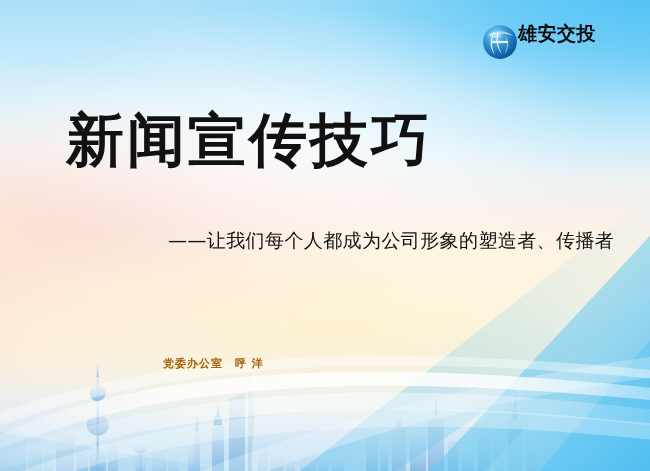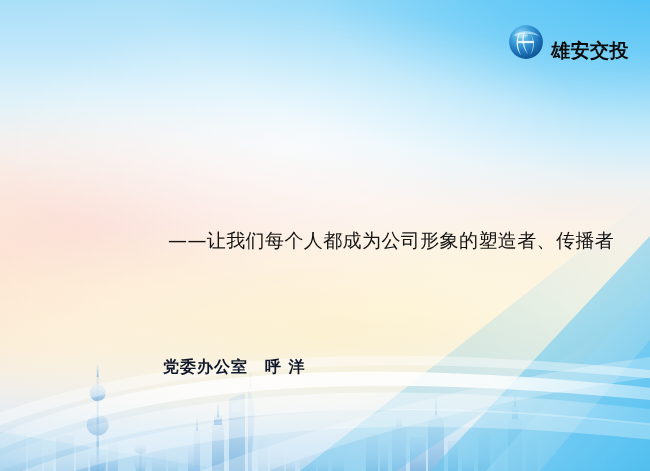--- a/index.html
+++ b/index.html
@@ -96,25 +96,24 @@
   .ribbons {
     position: absolute;
     inset: 0;
     pointer-events: none;
   }
   .ribbons svg { display: block; width: 100%; height: 100%; }
 
   
   .logo {
     position: absolute;
-    left: 508px;
+    left: 482px;
     top: 24px;
     display: flex;
-    align-items: flex-end;
-    gap: 7px;
+    align-items: flex-start;
   }
   .logo-mark {
     width: 36px;
     height: 36px;
     flex: 0 0 36px;
   }
   .logo-mark svg { display: block; width: 36px; height: 36px; }
   .logo-text {
     font-family: "DejaVu Sans", "Liberation Sans", sans-serif;
     font-size: 19px;
@@ -148,23 +147,23 @@
     color: #121212;
     letter-spacing: 0.4px;
     line-height: 1.2;
     white-space: nowrap;
   }
   .presenter {
     position: absolute;
     left: 163px;
     top: 357px;
     font-family: "DejaVu Sans", "Liberation Sans", sans-serif;
-    font-size: 16px;
+    font-size: 11px;
     font-weight: 700;
-    color: #0f172a;
+    color: #a16207;
     letter-spacing: 1px;
     line-height: 1.2;
     white-space: pre;
   }
 </style>
 </head>
 <body>
 
 <div id="slide">
 
@@ -363,18 +362,19 @@
         <path d="M22 14 C 16 26, 16 44, 24 56 C 14 46, 12 26, 22 14 Z" fill="url(#swoosh)" opacity="0.95"></path>
         <path d="M30 12 C 26 24, 28 42, 36 54 C 26 44, 22 24, 30 12 Z" fill="url(#swoosh)" opacity="0.92"></path>
         <path d="M18 30 L46 30 L46 34 L18 34 Z" fill="#ffffff" opacity="0.88"></path>
         <path d="M40 18 C 48 28, 48 44, 40 54 C 46 42, 46 28, 40 18 Z" fill="url(#swoosh)" opacity="0.80"></path>
         <ellipse cx="24" cy="20" rx="11" ry="5" fill="#ffffff" opacity="0.35"></ellipse>
       </svg>
     </span>
     <span class="logo-text">雄安交投</span>
   </div>
 
+  <div class="title">新闻宣传技巧</div>
 
   <div class="subtitle">——让我们每个人都成为公司形象的塑造者、传播者</div>
 
   <div class="presenter">党委办公室　呼 洋</div>
 
 </div>
 
 </body></html>

